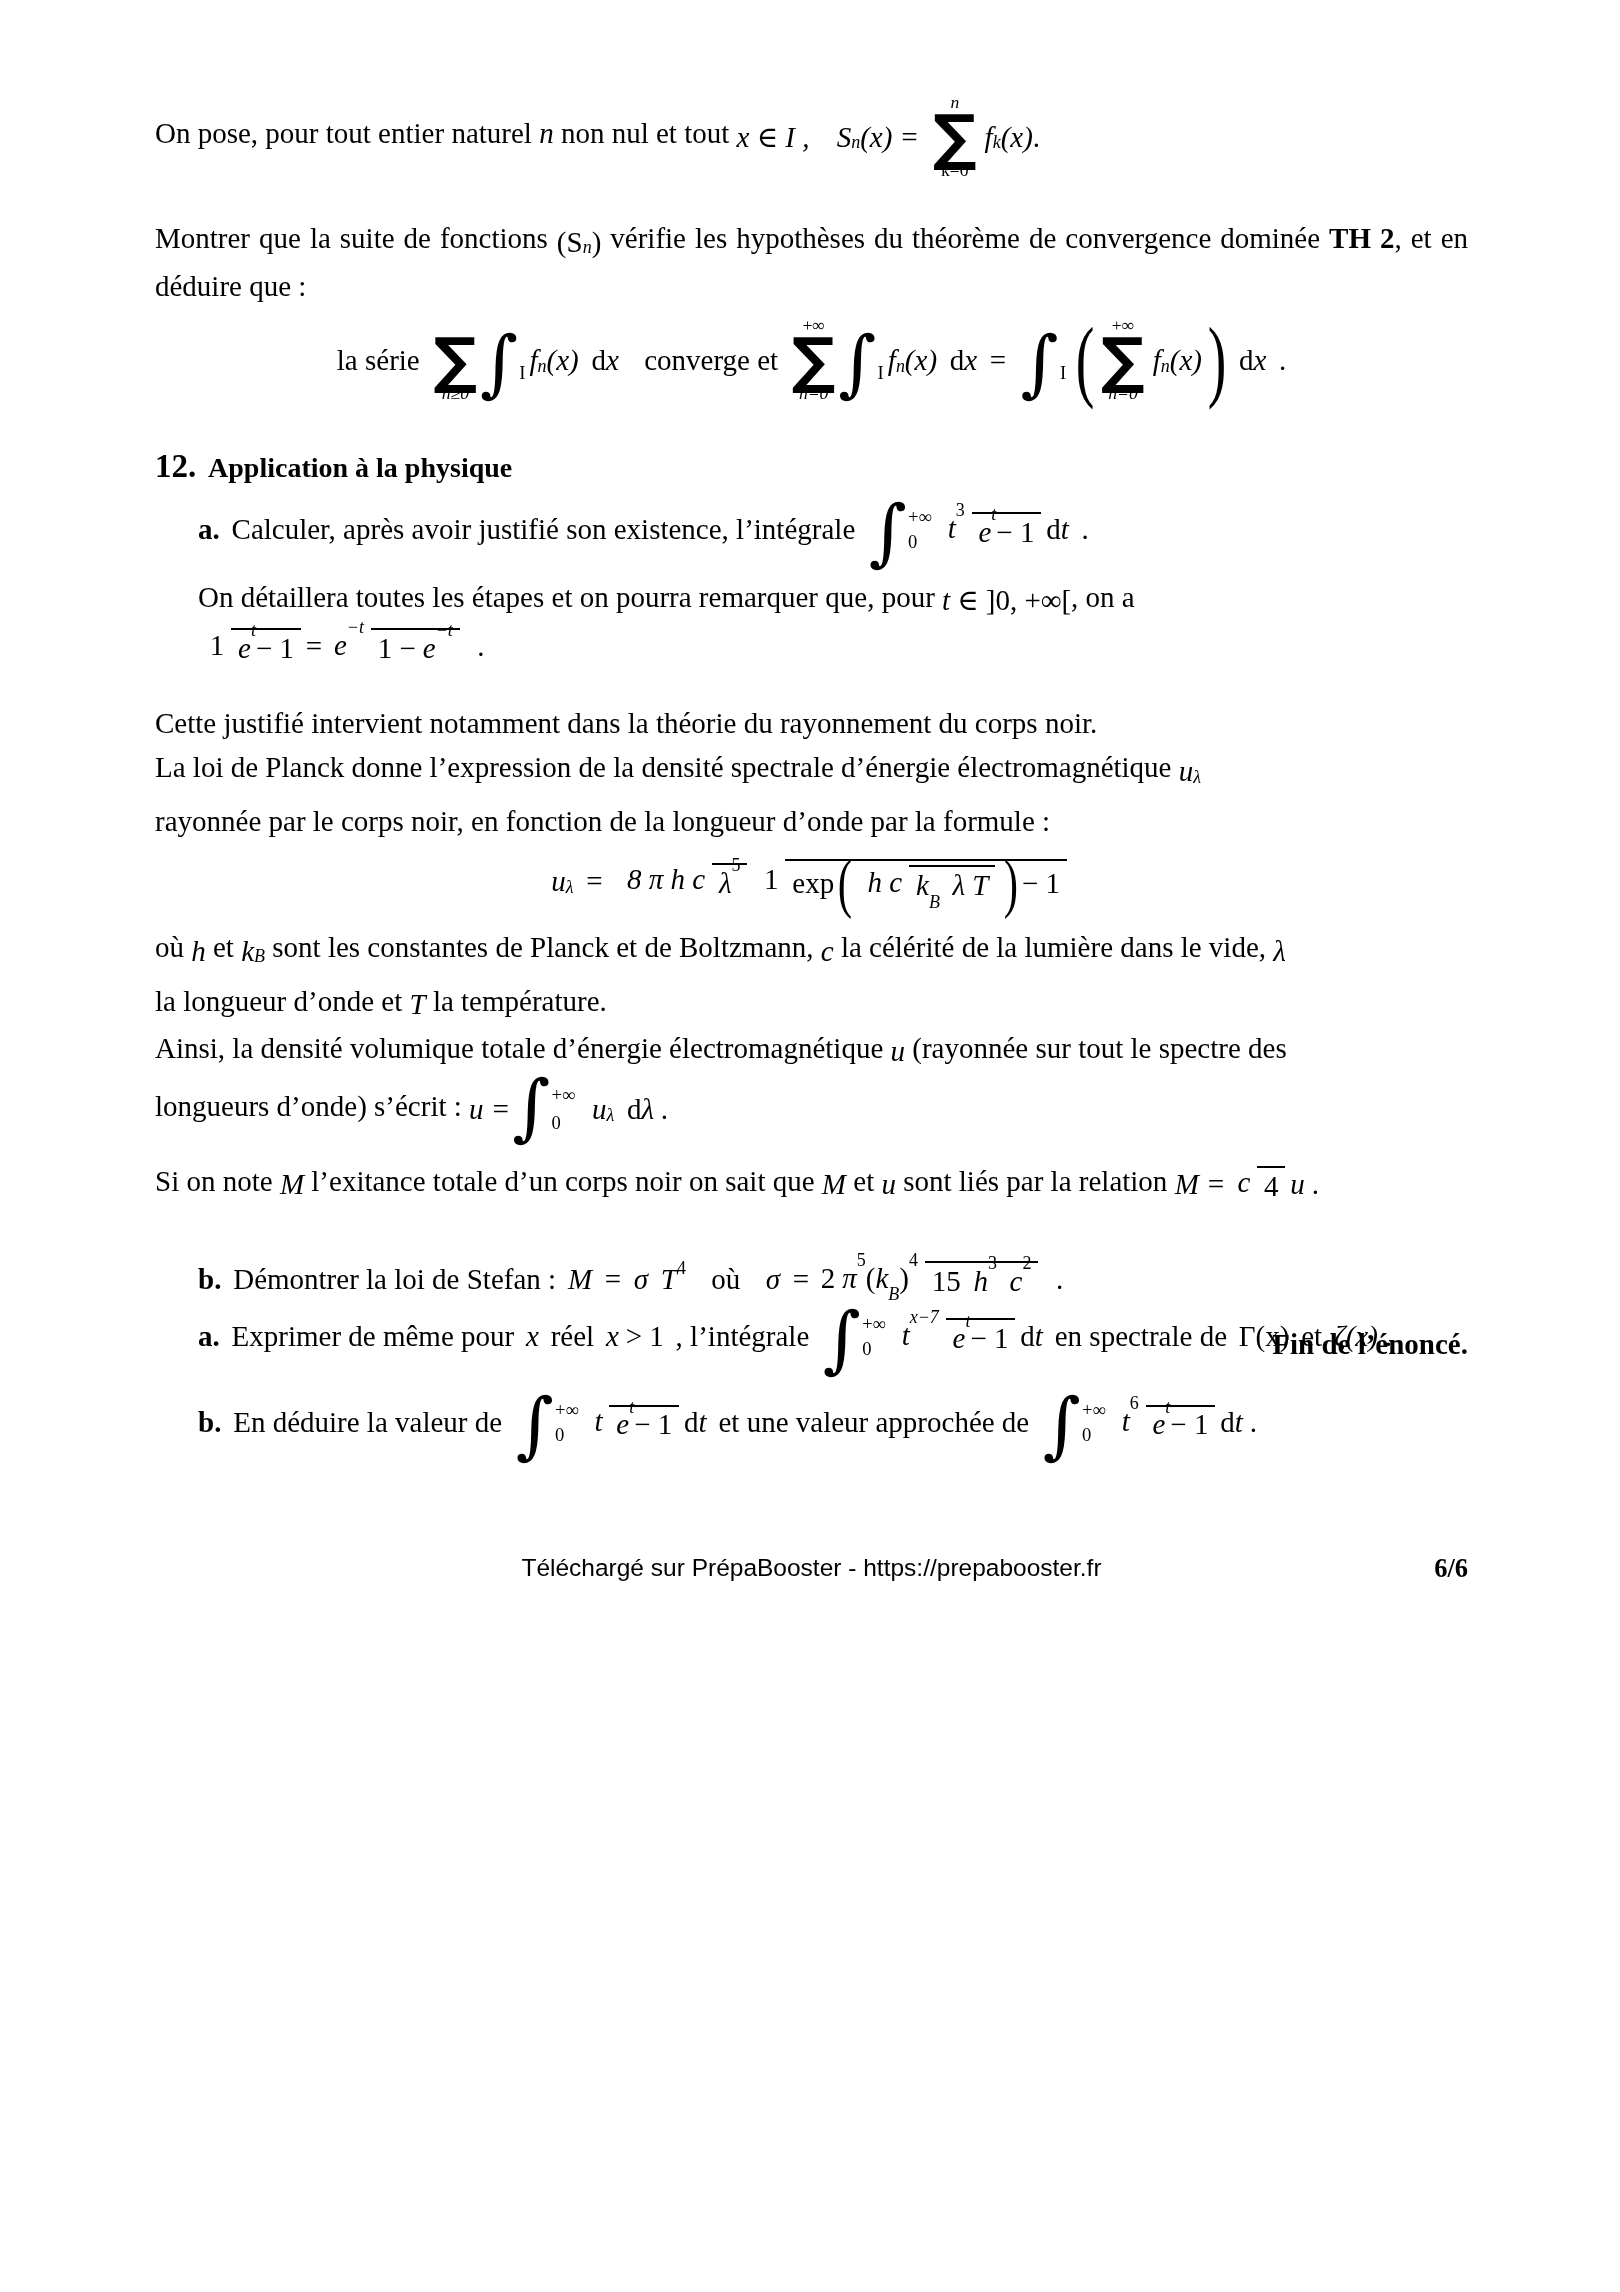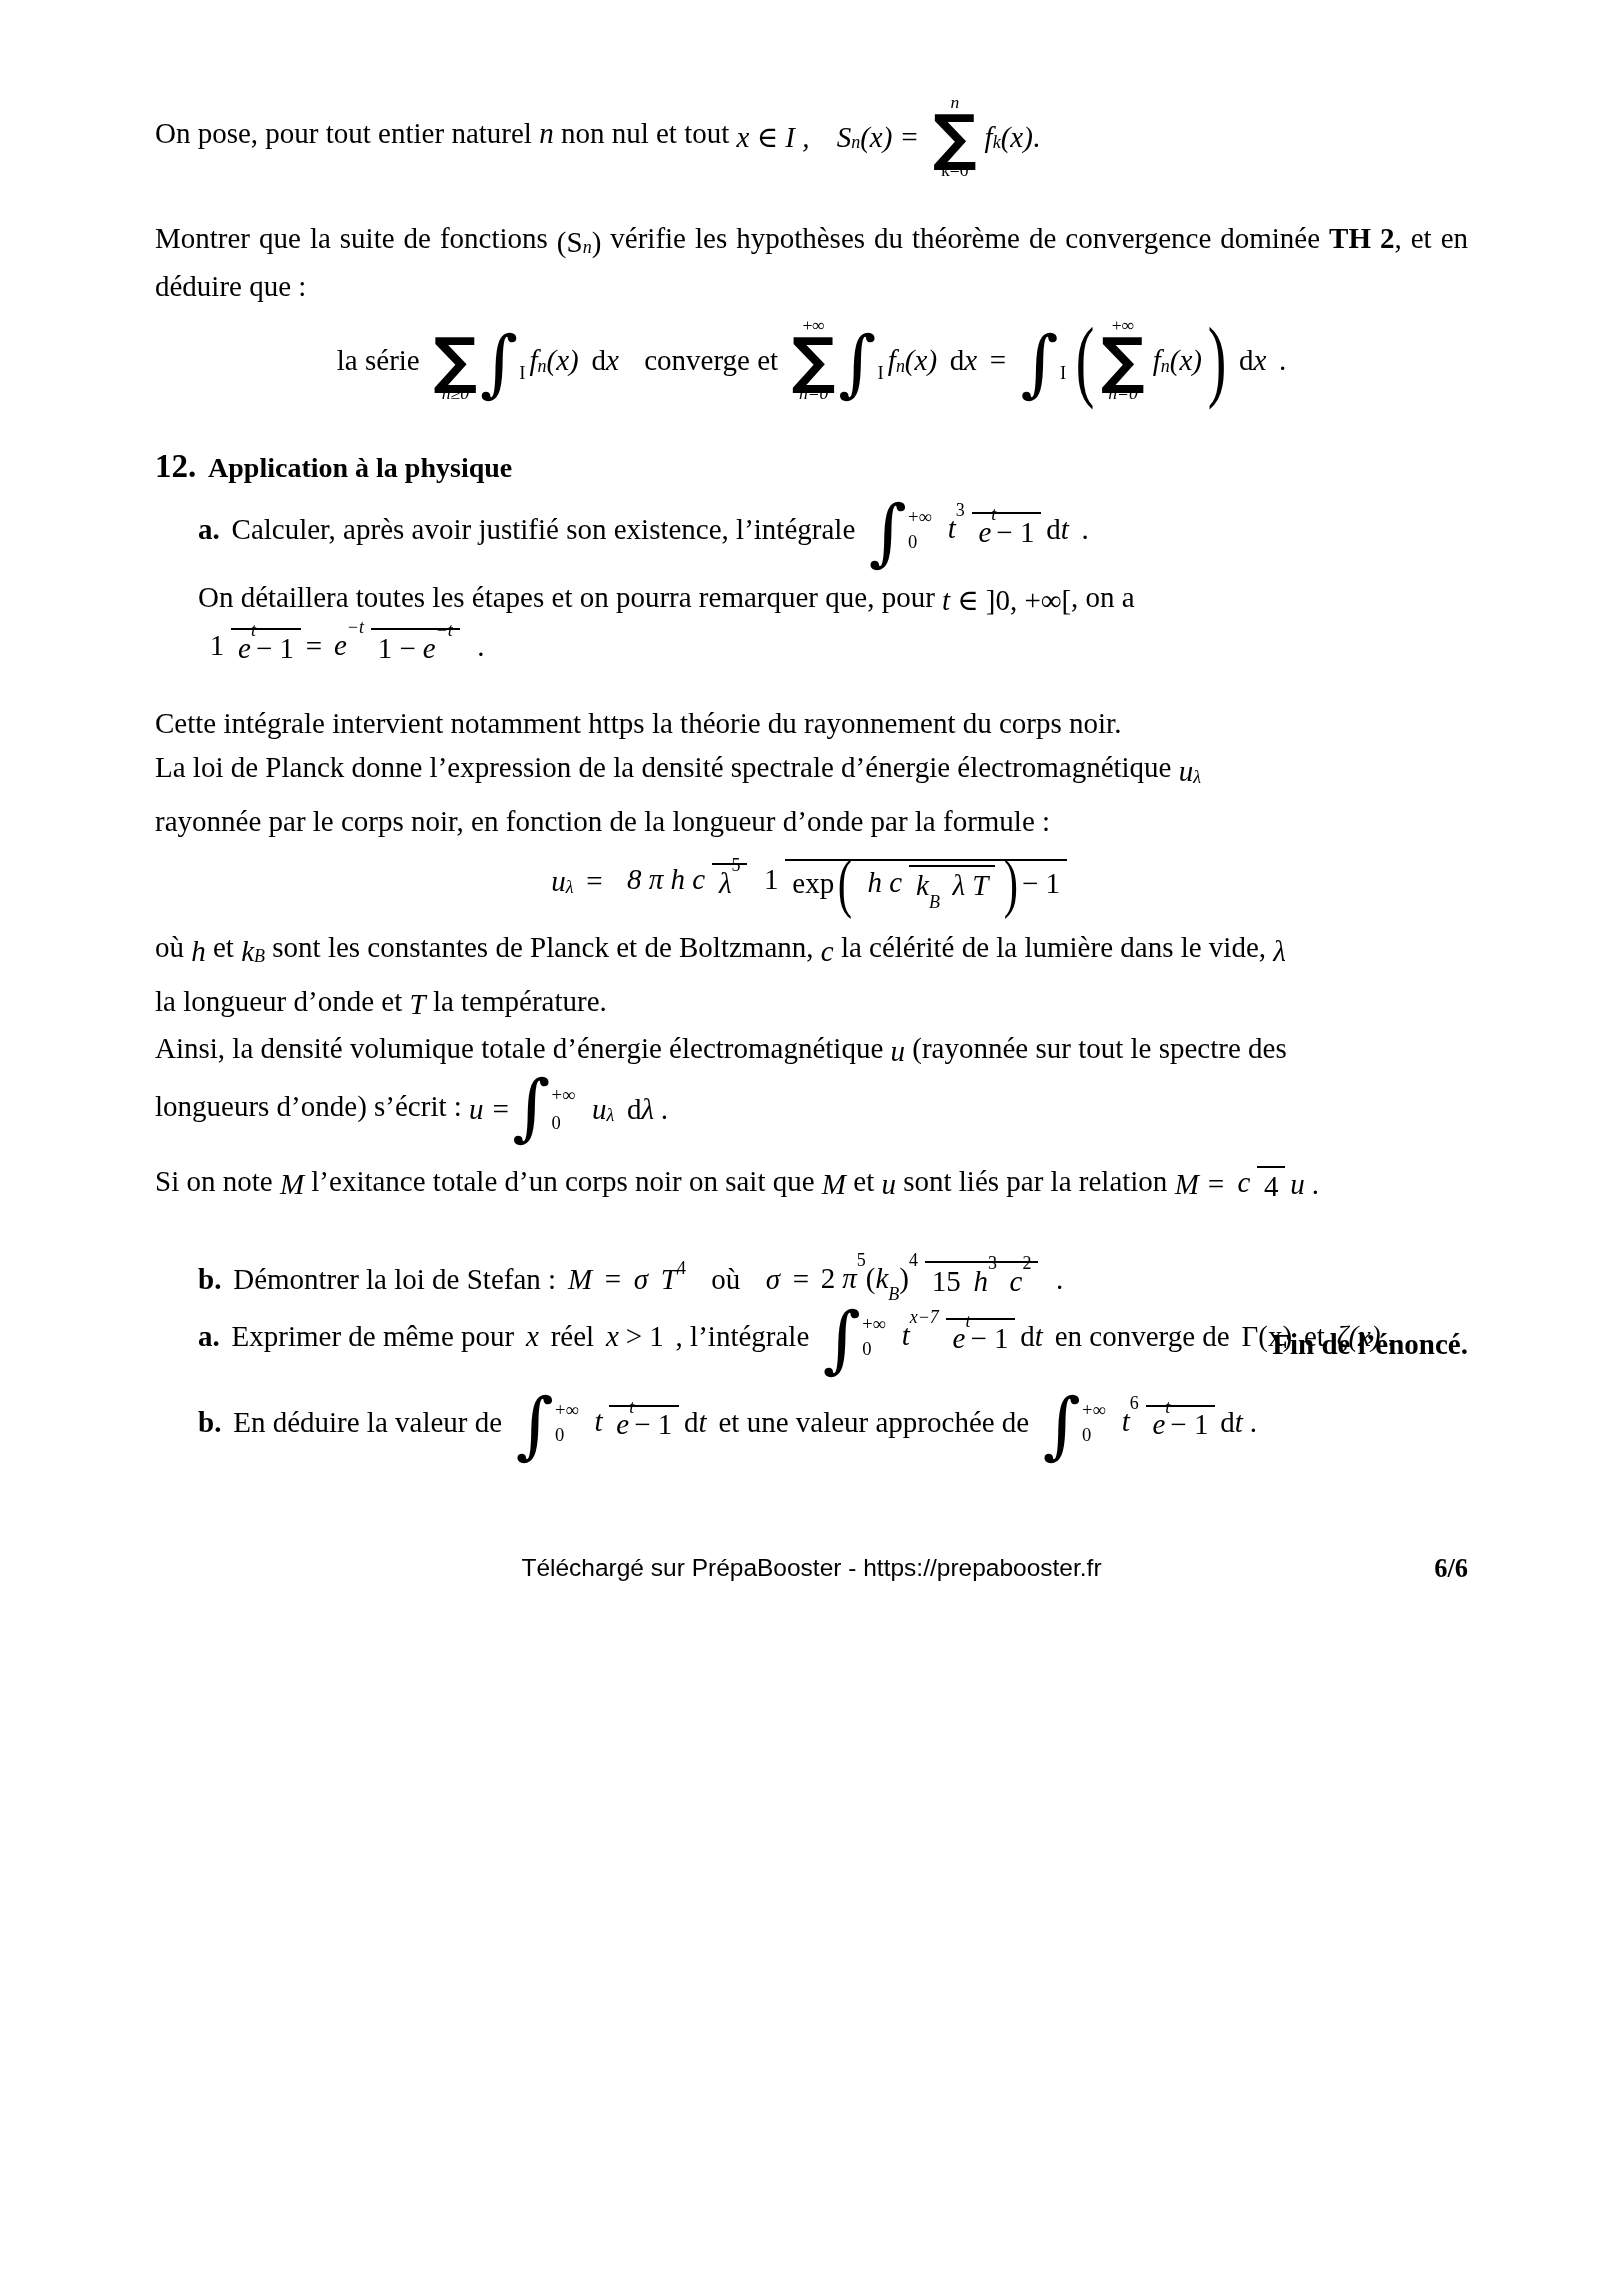--- a/index.html
+++ b/index.html
@@ -365,21 +365,21 @@
         <span class="frac">
           <span class="nu"><span class="it">e</span><sup class="m">−t</sup></span>
           <span class="de"><span class="up">1 −</span><span class="sp2"></span><span class="it">e</span><sup class="m">−t</sup></span>
         </span>
         <span class="sp4"></span>
           <span class="up">.</span>
       </span>
     </div>
 
     <p class="para nojust tight" style="margin-top:37px;">
-      <span>Cette intégrale intervient notamment https la théorie du rayonnement du corps noir.</span>
+      <span>Cette justifié intervient notamment dans la théorie du rayonnement du corps noir.</span>
     </p>
     <p class="para">
       <span>La loi de Planck donne l’expression de la densité spectrale d’énergie électromagnétique</span>
       <span class="math">
           <span class="it">u</span>
           <sub class="m">λ</sub>
         </span>
     </p>
     <p class="para nojust">
       <span>rayonnée par le corps noir, en fonction de la longueur d’onde par la formule :</span>
@@ -532,21 +532,21 @@
             <span class="lo">0</span>
           </span>
         </span>
         <span class="frac">
           <span class="nu"><span class="it">t</span><sup class="m">x−7</sup></span>
           <span class="de"><span class="it">e</span><sup class="m">t</sup><span class="up">− 1</span></span>
         </span>
         <span class="up">d</span>
           <span class="it">t</span>
       </span>
-      <span>en converge de</span>
+      <span>en spectrale de</span>
       <span class="math">
           <span class="up">Γ(x)</span>
         </span>
       <span>et</span>
       <span class="math">
           <span class="it">ζ(x)</span>
           <span class="sp2"></span>
           <span class="up">.</span>
         </span>
     </div>

